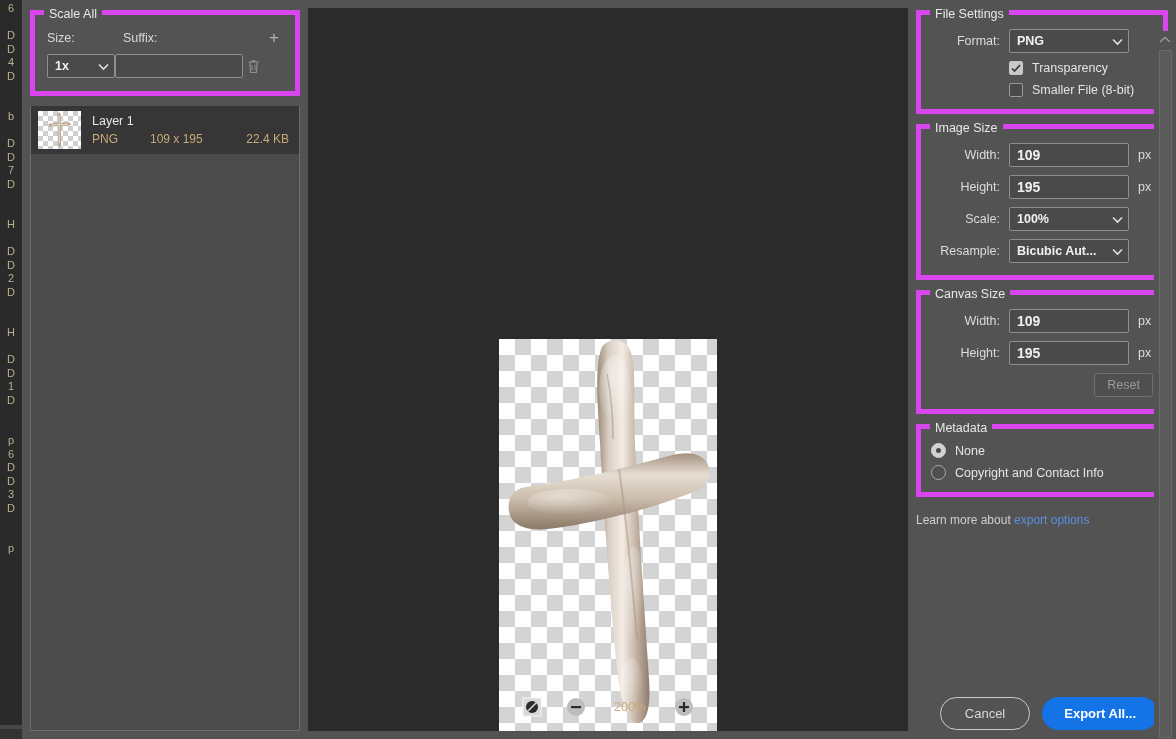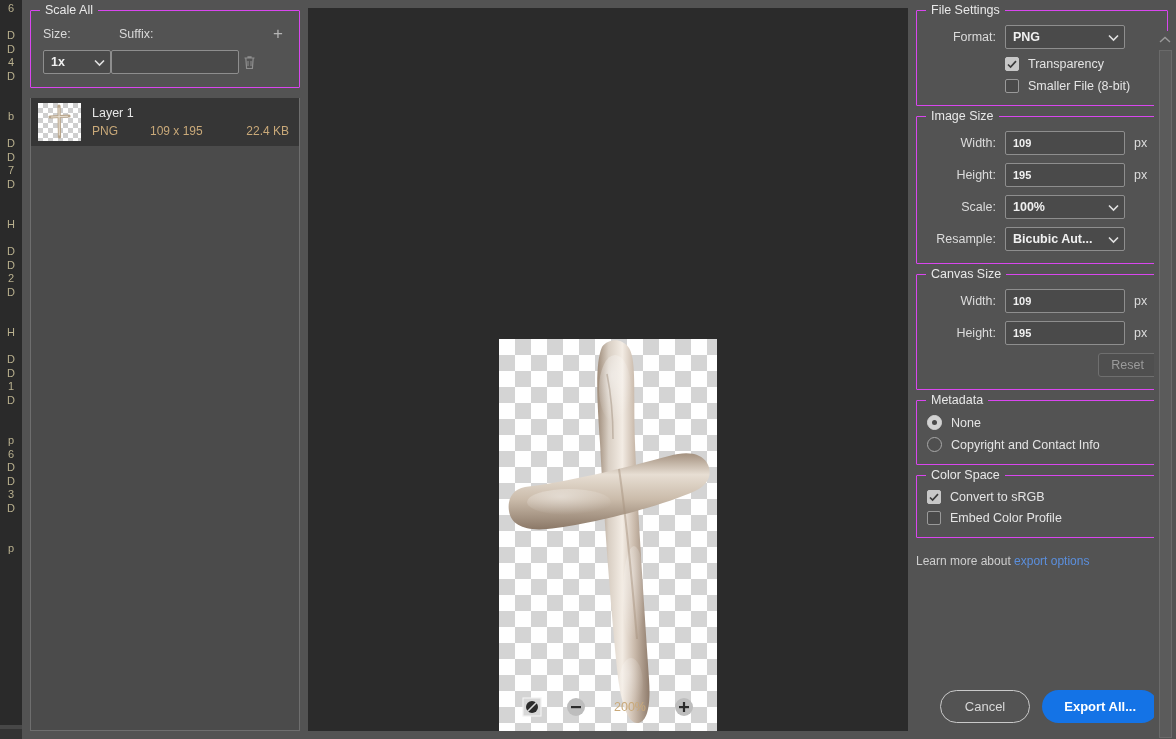--- a/index.html
+++ b/index.html
@@ -87,21 +87,21 @@
     display: flex;
   }
 
   
   #left-col {
     width: 286px; flex: none;
     padding: 10px 8px 8px 8px;
     display: flex; flex-direction: column;
   }
   .group {
-    border: 1px solid #d946ef;
+    border: 5px solid #d946ef;
     border-radius: 1px;
     position: relative;
     padding: 14px 10px 12px 10px;
     margin-bottom: 10px;
   }
   .group > .legend {
     position: absolute; top: -8px; left: 9px;
     background: #535353;
     padding: 0 5px;
     font-size: 12.5px;
@@ -237,21 +237,21 @@
     width: 78px; text-align: right;
     font-size: 12.5px; color: #dcdcdc;
     padding-right: 9px;
   }
   .ps-input {
     background: #4a4a4a;
     border: 1px solid #8e8e8e;
     border-radius: 2px;
     height: 24px; width: 120px;
     color: #f0f0f0;
-    font-size: 11px; font-weight: bold;
+    font-size: 14px; font-weight: bold;
     padding: 0 7px;
     font-family: "Liberation Sans", sans-serif;
     outline: none;
   }
   .unit { font-size: 12.5px; color: #dcdcdc; padding-left: 9px; }
   .wide-sel { width: 120px; }
 
   .chkrow { display: flex; align-items: center; margin-bottom: 7px; }
   .chkrow:last-child { margin-bottom: 0; }
   .indent { padding-left: 78px; margin-top: 8px; }
@@ -300,21 +300,21 @@
   #learn-more {
     font-size: 12px;
     color: #cfcfcf;
     margin-top: 6px;
     white-space: nowrap;
   }
   #learn-more a { color: #5b8fdd; text-decoration: none; cursor: pointer; }
 
   
   #footer {
-    position: absolute; right: 18px; bottom: 16px;
+    position: absolute; right: 18px; bottom: 9px;
     display: flex; align-items: center; gap: 12px;
   }
   #cancel-btn {
     background: transparent;
     border: 1px solid #c9c9c9;
     border-radius: 17px;
     color: #d8d8d8;
     font-size: 13px;
     height: 33px; padding: 0 24px;
     font-family: "Liberation Sans", sans-serif;
@@ -623,35 +623,20 @@
         <div class="chkrow">
           <span class="radio on"></span>
           <span class="chk-lbl">None</span>
         </div>
         <div class="chkrow">
           <span class="radio"></span>
           <span class="chk-lbl">Copyright and Contact Info</span>
         </div>
       </div>
 
-      <div class="group">
-        <div class="legend">Color Space</div>
-        <div class="chkrow">
-          <span class="chk on">
-            <svg width="10" height="9" viewBox="0 0 10 9">
-                <path d="M1 4.5 L3.6 7 L9 1.2" stroke="#3a3a3a" stroke-width="1.7" fill="none"></path>
-              </svg>
-          </span>
-          <span class="chk-lbl">Convert to sRGB</span>
-        </div>
-        <div class="chkrow">
-          <span class="chk"></span>
-          <span class="chk-lbl">Embed Color Profile</span>
-        </div>
-      </div>
 
       <div id="learn-more">
         <span>Learn more about </span><a>export options</a>
       </div>
     </div>
 
     <div id="footer">
       <button id="cancel-btn">Cancel</button>
       <button id="export-btn">Export All...</button>
     </div>

